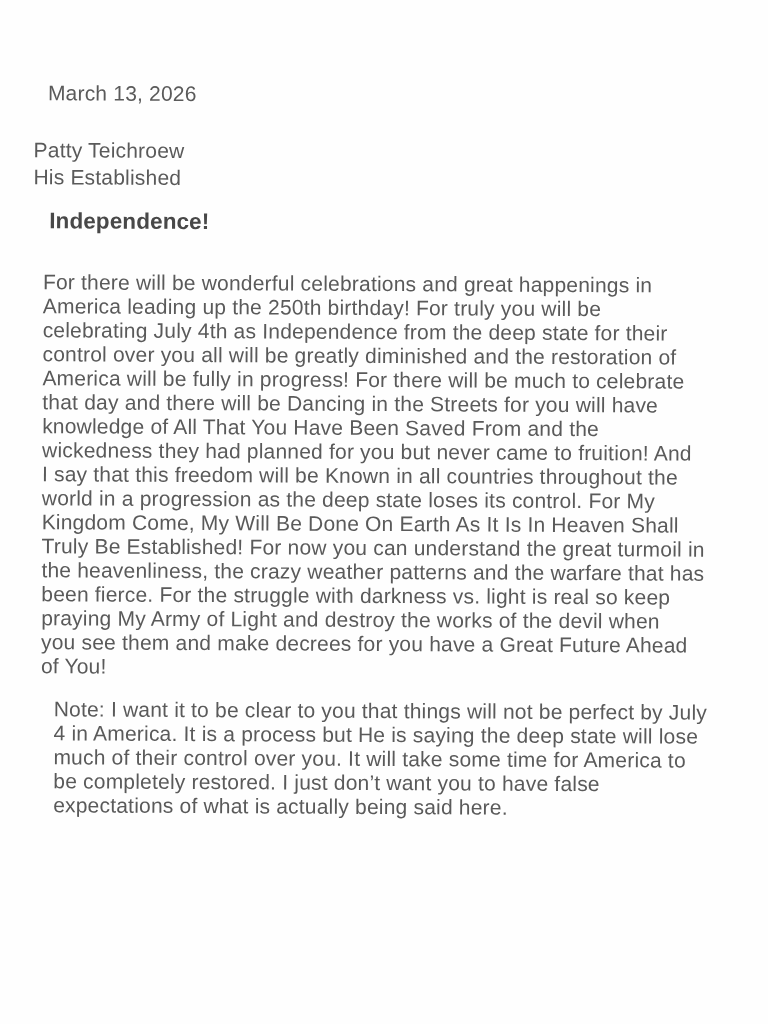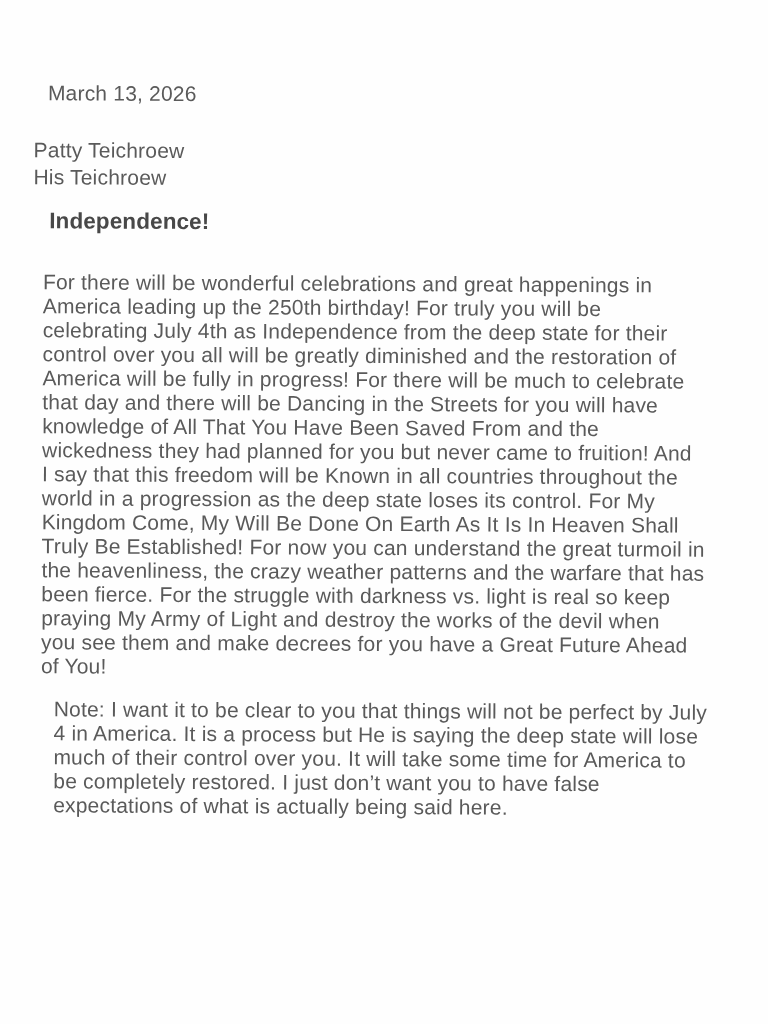--- a/index.html
+++ b/index.html
@@ -75,21 +75,21 @@
 </head>
 <body>
 
 <div class="sheet">
   <div class="content">
 
     <div class="txt date">March 13, 2026</div>
 
     <div class="author">
       <div class="txt">Patty Teichroew</div>
-      <div class="txt">His Teichroew</div>
+      <div class="txt">His Established</div>
     </div>
 
     <h1 class="heading">Independence!</h1>
 
     <div class="txt body-text">For there will be wonderful celebrations and great happenings in
 America leading up the 250th birthday! For truly you will be
 celebrating July 4th as Independence from the deep state for their
 control over you all will be greatly diminished and the restoration of
 America will be fully in progress! For there will be much to celebrate
 that day and there will be Dancing in the Streets for you will have

